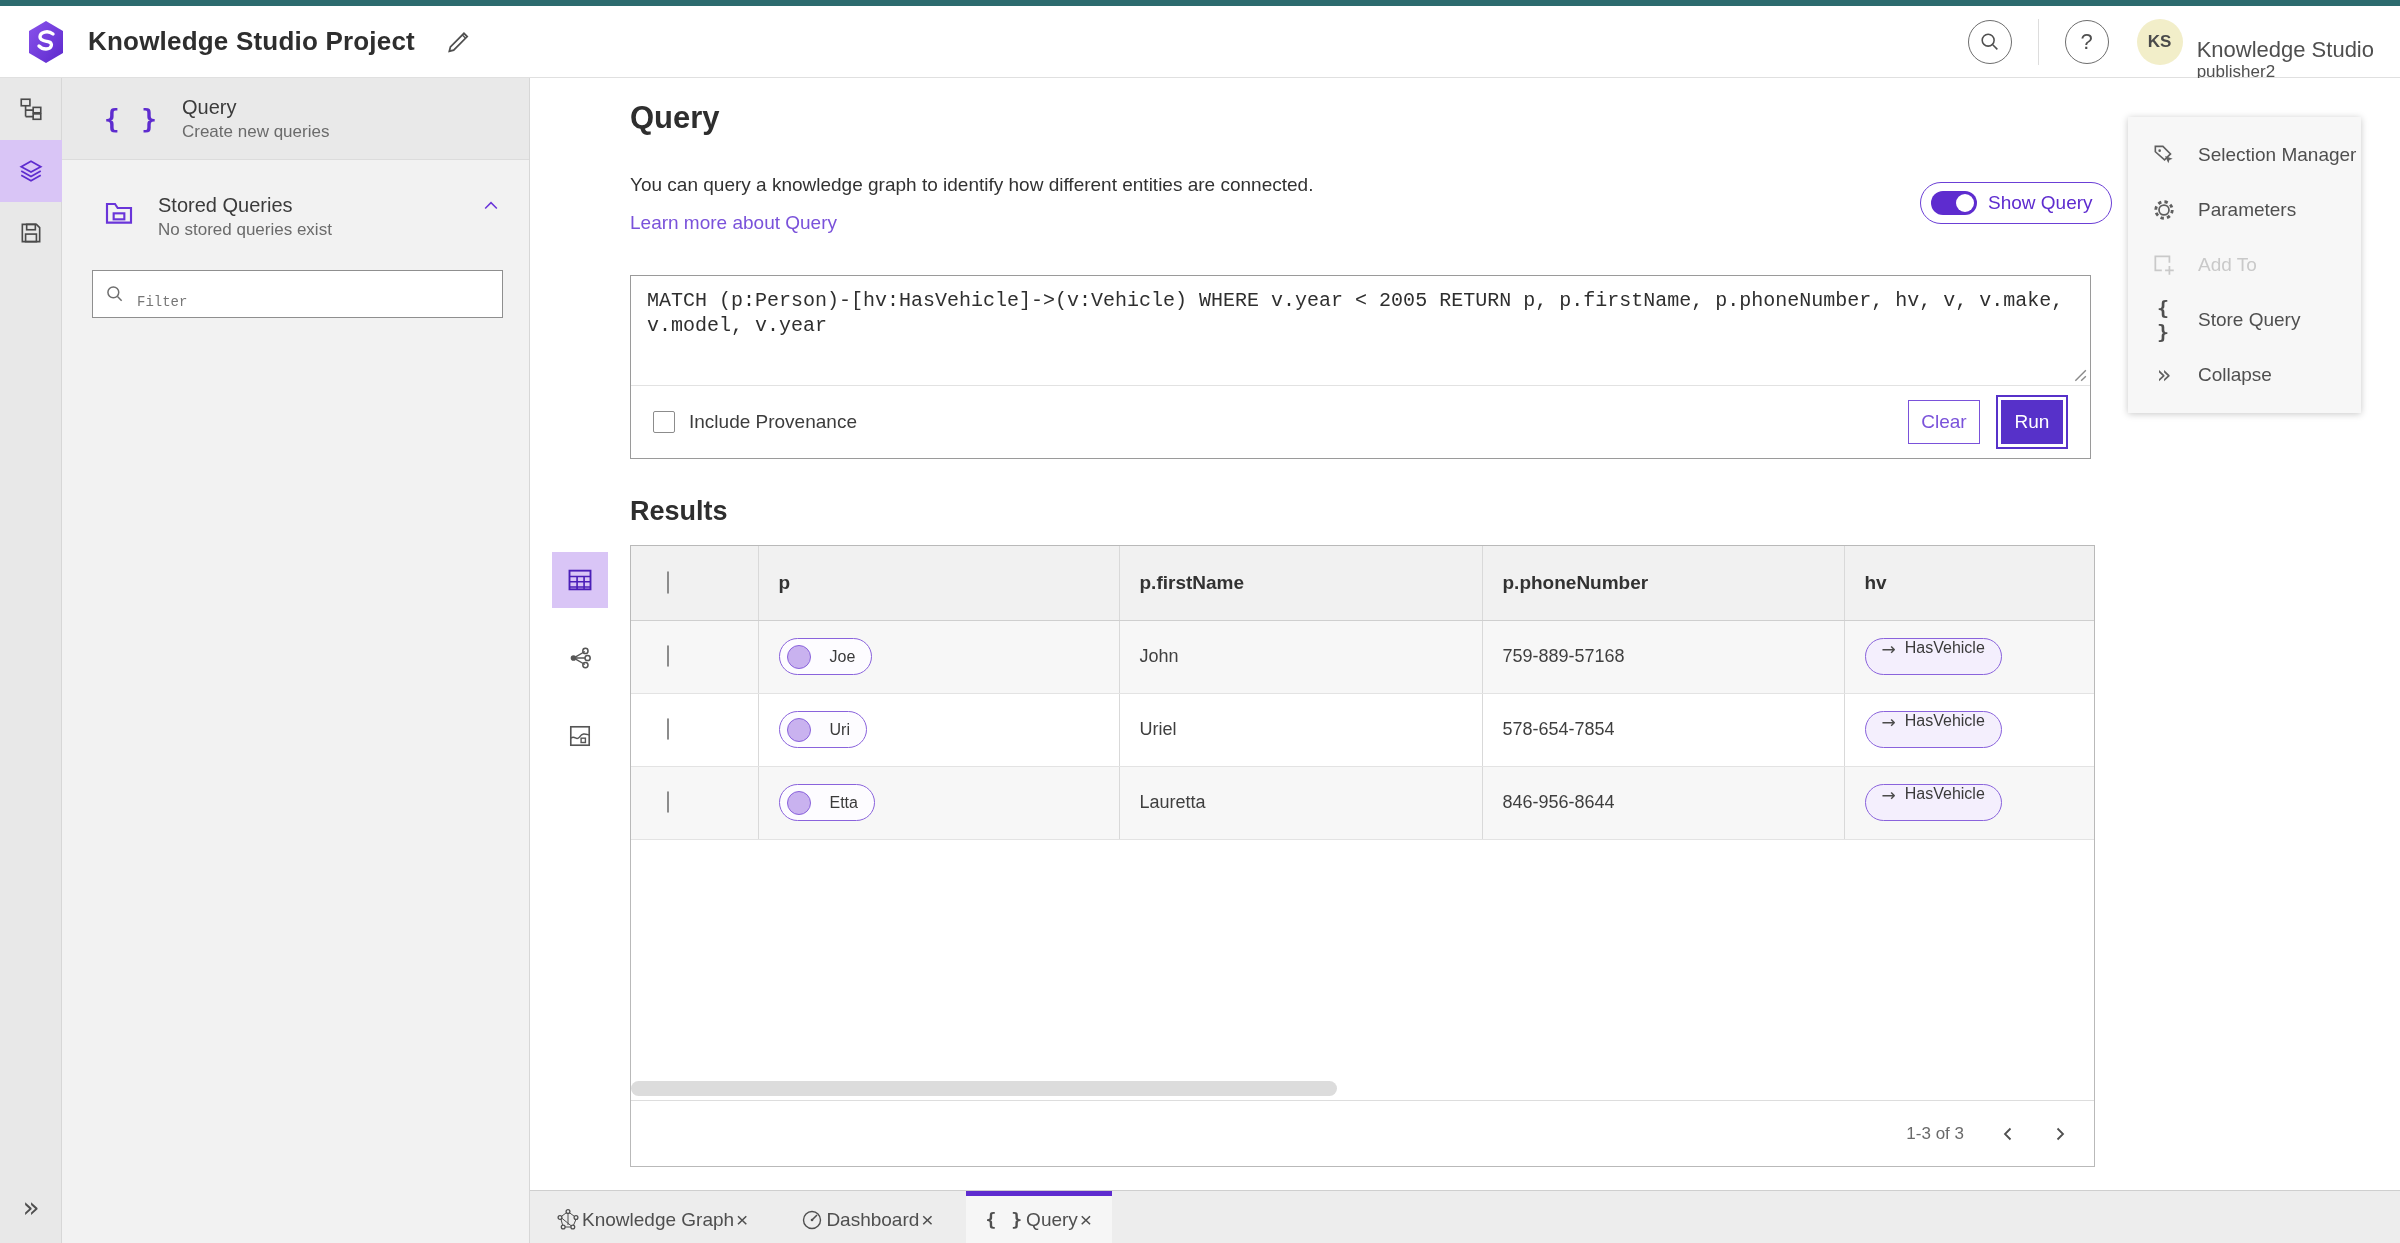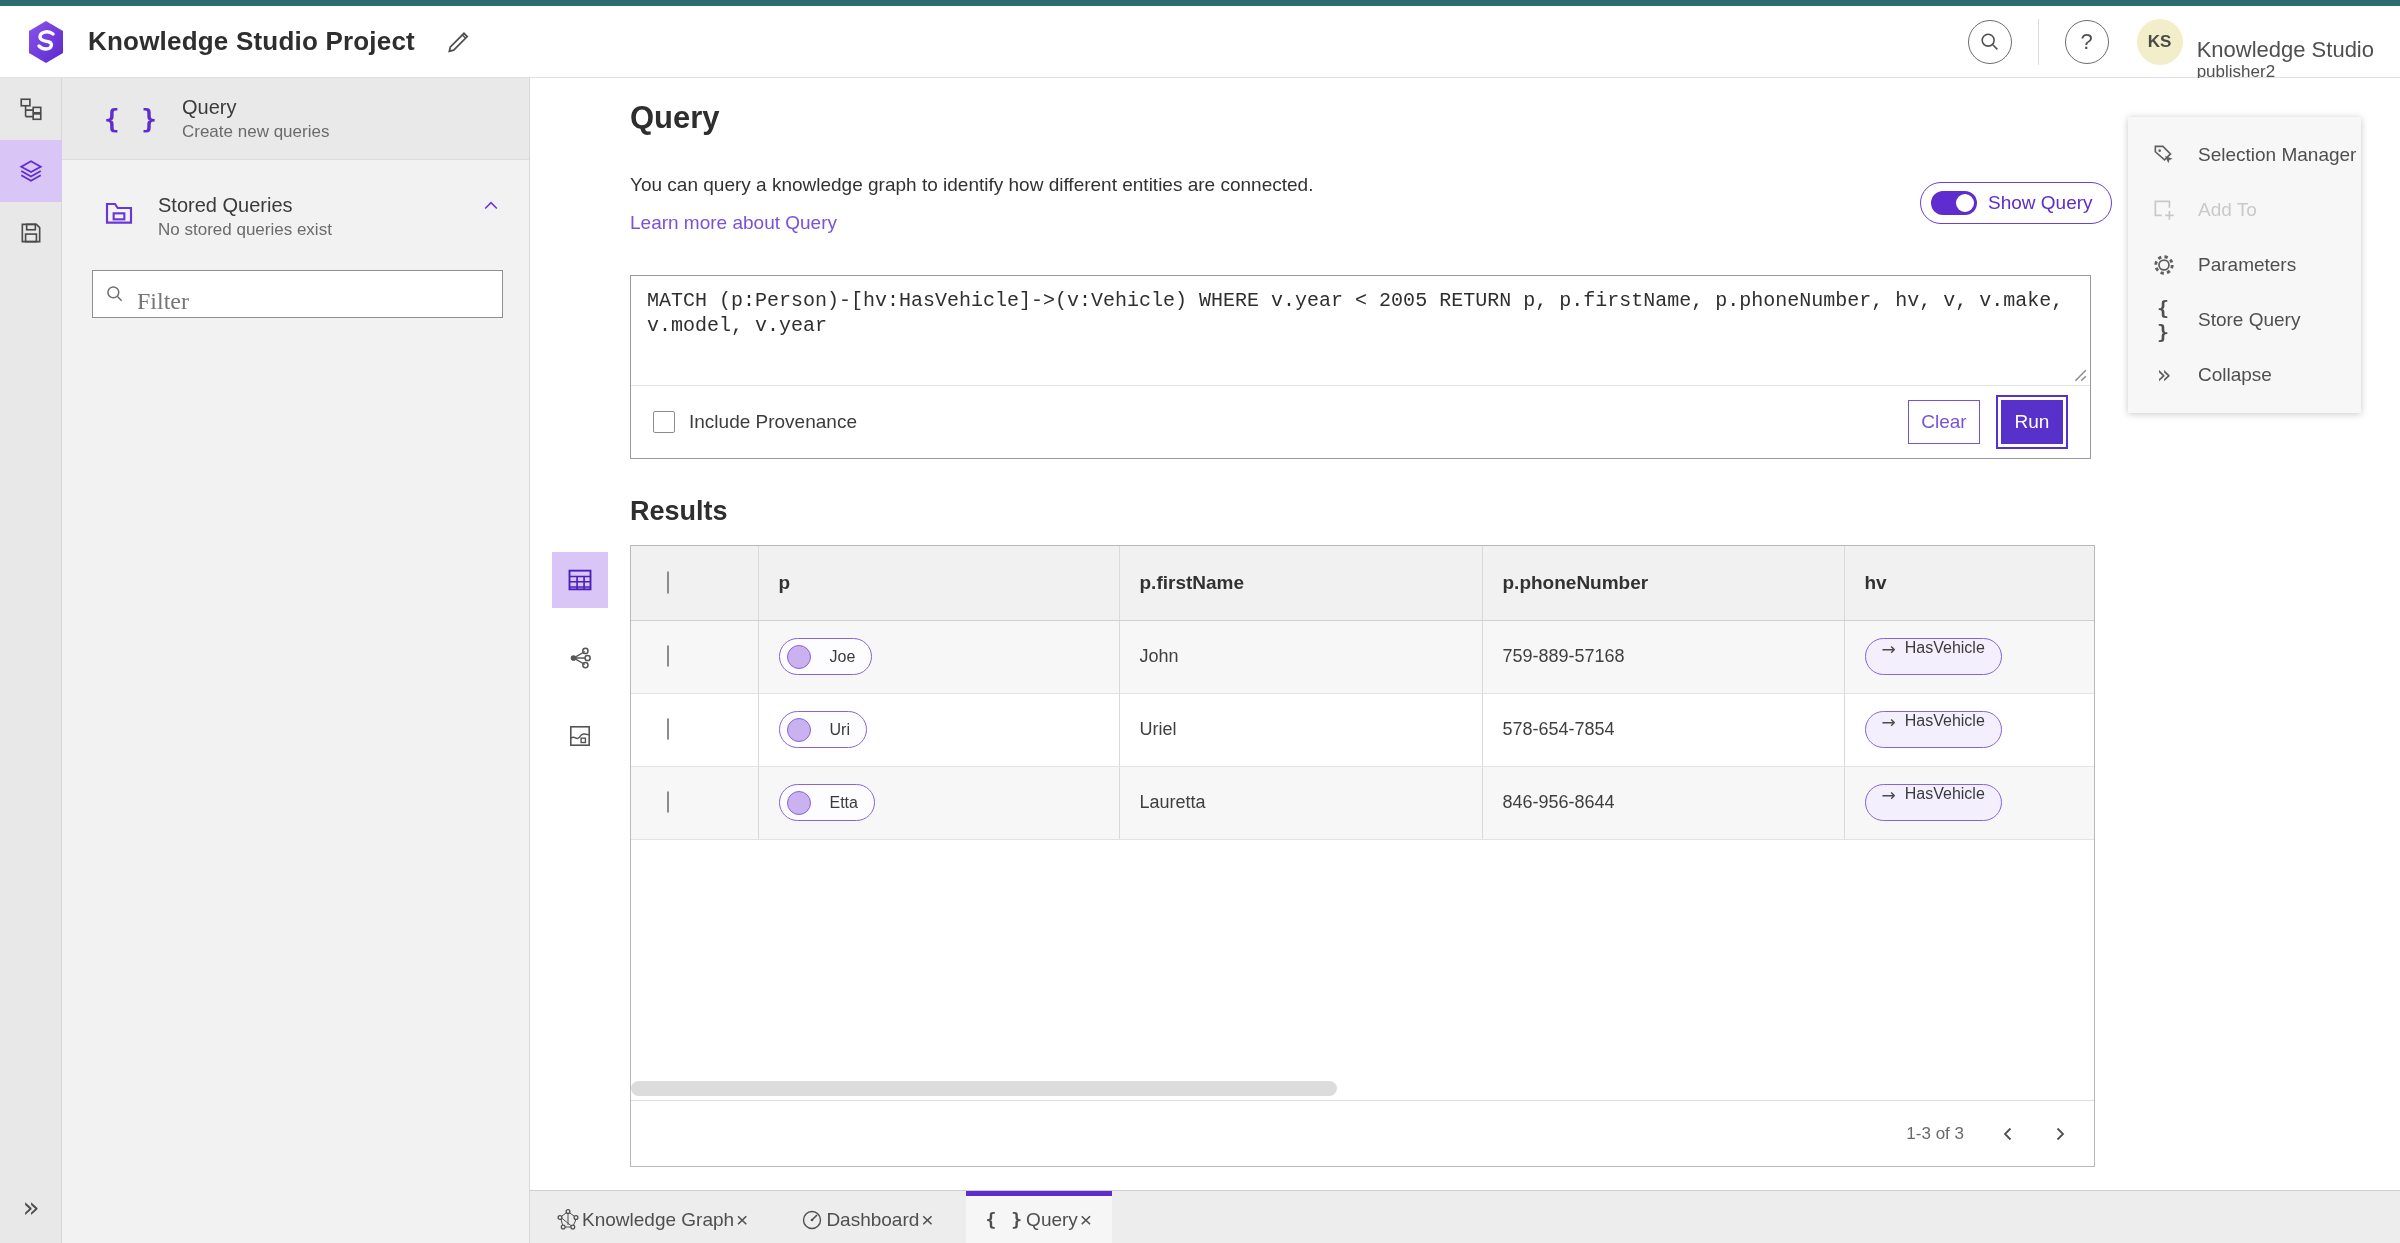--- a/index.html
+++ b/index.html
@@ -54,21 +54,21 @@
   .item-text { margin-left:22px; }
   .item-label { font-size:20px; color:#3b3b3b; }
   .item-desc { font-size:17px; color:#6b6b6b; margin-top:3px; }
   .stored-row { display:flex; align-items:flex-start; padding:34px 28px 0 40px; cursor:pointer; }
   .stored-row svg { color:#6a35d9; flex:0 0 auto; margin-top:2px; }
   .chevron-up-btn { margin-left:auto; background:none; border:none; color:#4f4f4f; cursor:pointer; }
   .filter-box { margin:30px 26px 0 30px; height:48px; background:#fff; border:1px solid #8f8f8f;
                 display:flex; align-items:center; padding:0 12px; }
   .filter-box svg { color:#6e6e6e; flex:0 0 auto; }
   .filter-input { border:none; outline:none; background:transparent; margin-left:12px; flex:1;
-                  font-size:24px; color:#333; font-family:Liberation Serif, serif;margin-top:15px; }
+                  font-size:14px; color:#333; font-family:Liberation Mono, monospace;margin-top:15px; }
   .filter-input::placeholder { color:#767676; }
 
   
   .main { position:absolute; left:530px; top:78px; width:1870px; height:1112px; background:#fff; }
   .q-heading { position:absolute; left:100px; top:22px; font-size:31px; font-weight:600; color:#2e2e2e; }
   .q-desc { position:absolute; left:100px; top:96px; font-size:19px; color:#323232; }
   .q-link { position:absolute; left:100px; top:134px; font-size:19px; color:#7a52da; text-decoration:none; cursor:pointer; }
 
   .toggle-pill { position:absolute; left:1390px; top:104px; height:42px; border:1.5px solid #6b3fd6;
                  border-radius:21px; background:#fff; display:flex; align-items:center;
@@ -400,37 +400,37 @@
     <button class="tool-item">
       <span class="t-icon">
           <svg width="26" height="26" viewBox="0 0 24 24">
         <path d="M4 4h7l7 7-5.5 5.5L4 9z" fill="none" stroke="currentColor" stroke-width="1.5"></path>
         <circle cx="8" cy="8" r="1.2" fill="currentColor"></circle>
         <path d="M13 13l7 2.5-3 1-1 3z" fill="currentColor"></path>
       </svg>
         </span>
       <span class="t-label">Selection Manager</span>
     </button>
+    <button class="tool-item">
+      <span class="t-icon">
+          <svg width="26" height="26" viewBox="0 0 24 24">
+        <circle cx="12" cy="12" r="7.6" fill="none" stroke="currentColor" stroke-width="2.6" stroke-dasharray="3.1 2.9"></circle>
+        <circle cx="12" cy="12" r="4.6" fill="none" stroke="currentColor" stroke-width="1.6"></circle>
+      </svg>
+        </span>
+      <span class="t-label">Parameters</span>
+    </button>
     <button class="tool-item disabled">
       <span class="t-icon">
           <svg width="26" height="26" viewBox="0 0 24 24">
         <path d="M17 10V4H4v13h6" fill="none" stroke="currentColor" stroke-width="1.6"></path>
         <path d="M17 13v8M13 17h8" stroke="currentColor" stroke-width="1.6"></path>
       </svg>
         </span>
       <span class="t-label">Add To</span>
-    </button>
-    <button class="tool-item">
-      <span class="t-icon">
-          <svg width="26" height="26" viewBox="0 0 24 24">
-        <circle cx="12" cy="12" r="7.6" fill="none" stroke="currentColor" stroke-width="2.6" stroke-dasharray="3.1 2.9"></circle>
-        <circle cx="12" cy="12" r="4.6" fill="none" stroke="currentColor" stroke-width="1.6"></circle>
-      </svg>
-        </span>
-      <span class="t-label">Parameters</span>
     </button>
     <button class="tool-item">
       <span class="t-icon">
           <span class="tool-braces braces-icon"></span>
         </span>
       <span class="t-label">Store Query</span>
     </button>
     <button class="tool-item">
       <span class="t-icon">
           <span class="collapse-glyph"></span>

